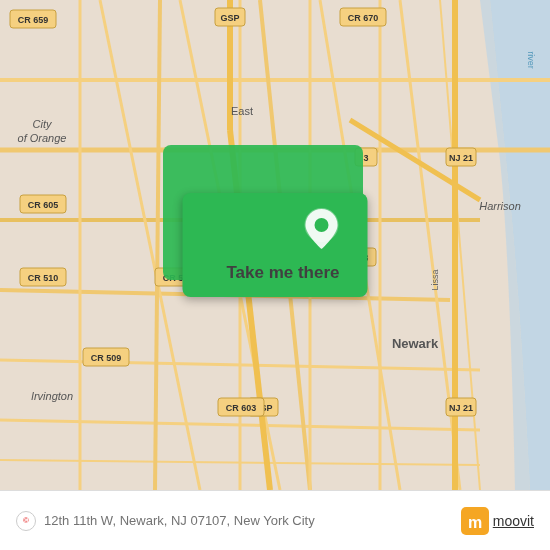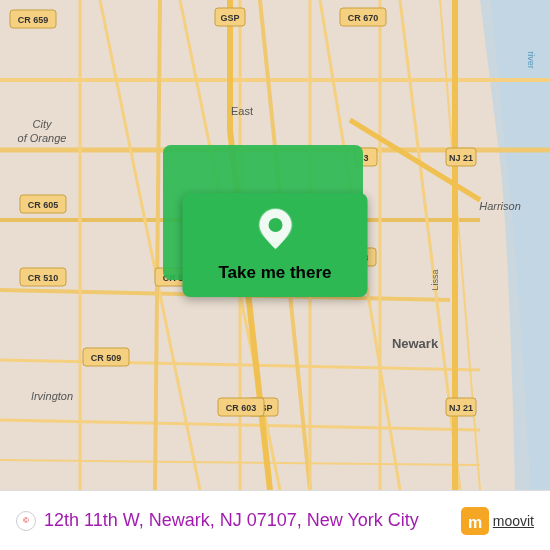--- a/index.html
+++ b/index.html
@@ -33,31 +33,31 @@
       left: 50%;
       transform: translate(-50%, -50%);
       display: flex;
       flex-direction: column;
       align-items: center;
       gap: 0;
     }
 
     #take-me-there-btn {
       background-color: #2db853;
-      color: #000000;
+      color: #404040;
       border: none;
       border-radius: 8px;
       padding: 14px 28px;
       font-size: 17px;
       font-weight: 600;
       cursor: pointer;
       box-shadow: 0 3px 10px rgba(0,0,0,0.3);
       display: flex;
       flex-direction: column;
-      align-items: center;
+      align-items: flex-end;
       gap: 12px;
       width: 185px;
     }
 
     .pin-icon {
       width: 36px;
       height: 44px;
     }
 
     
@@ -81,22 +81,22 @@
       display: flex;
       align-items: center;
       justify-content: center;
       font-size: 9px;
       color: #888;
       font-weight: bold;
       flex-shrink: 0;
     }
 
     #address-text {
-      font-size: 18px;
-      color: #a21caf;
+      font-size: 13px;
+      color: #737373;
       flex: 1;
     }
 
     #moovit-logo {
       display: flex;
       align-items: center;
       gap: 4px;
       flex-shrink: 0;
     }
 

